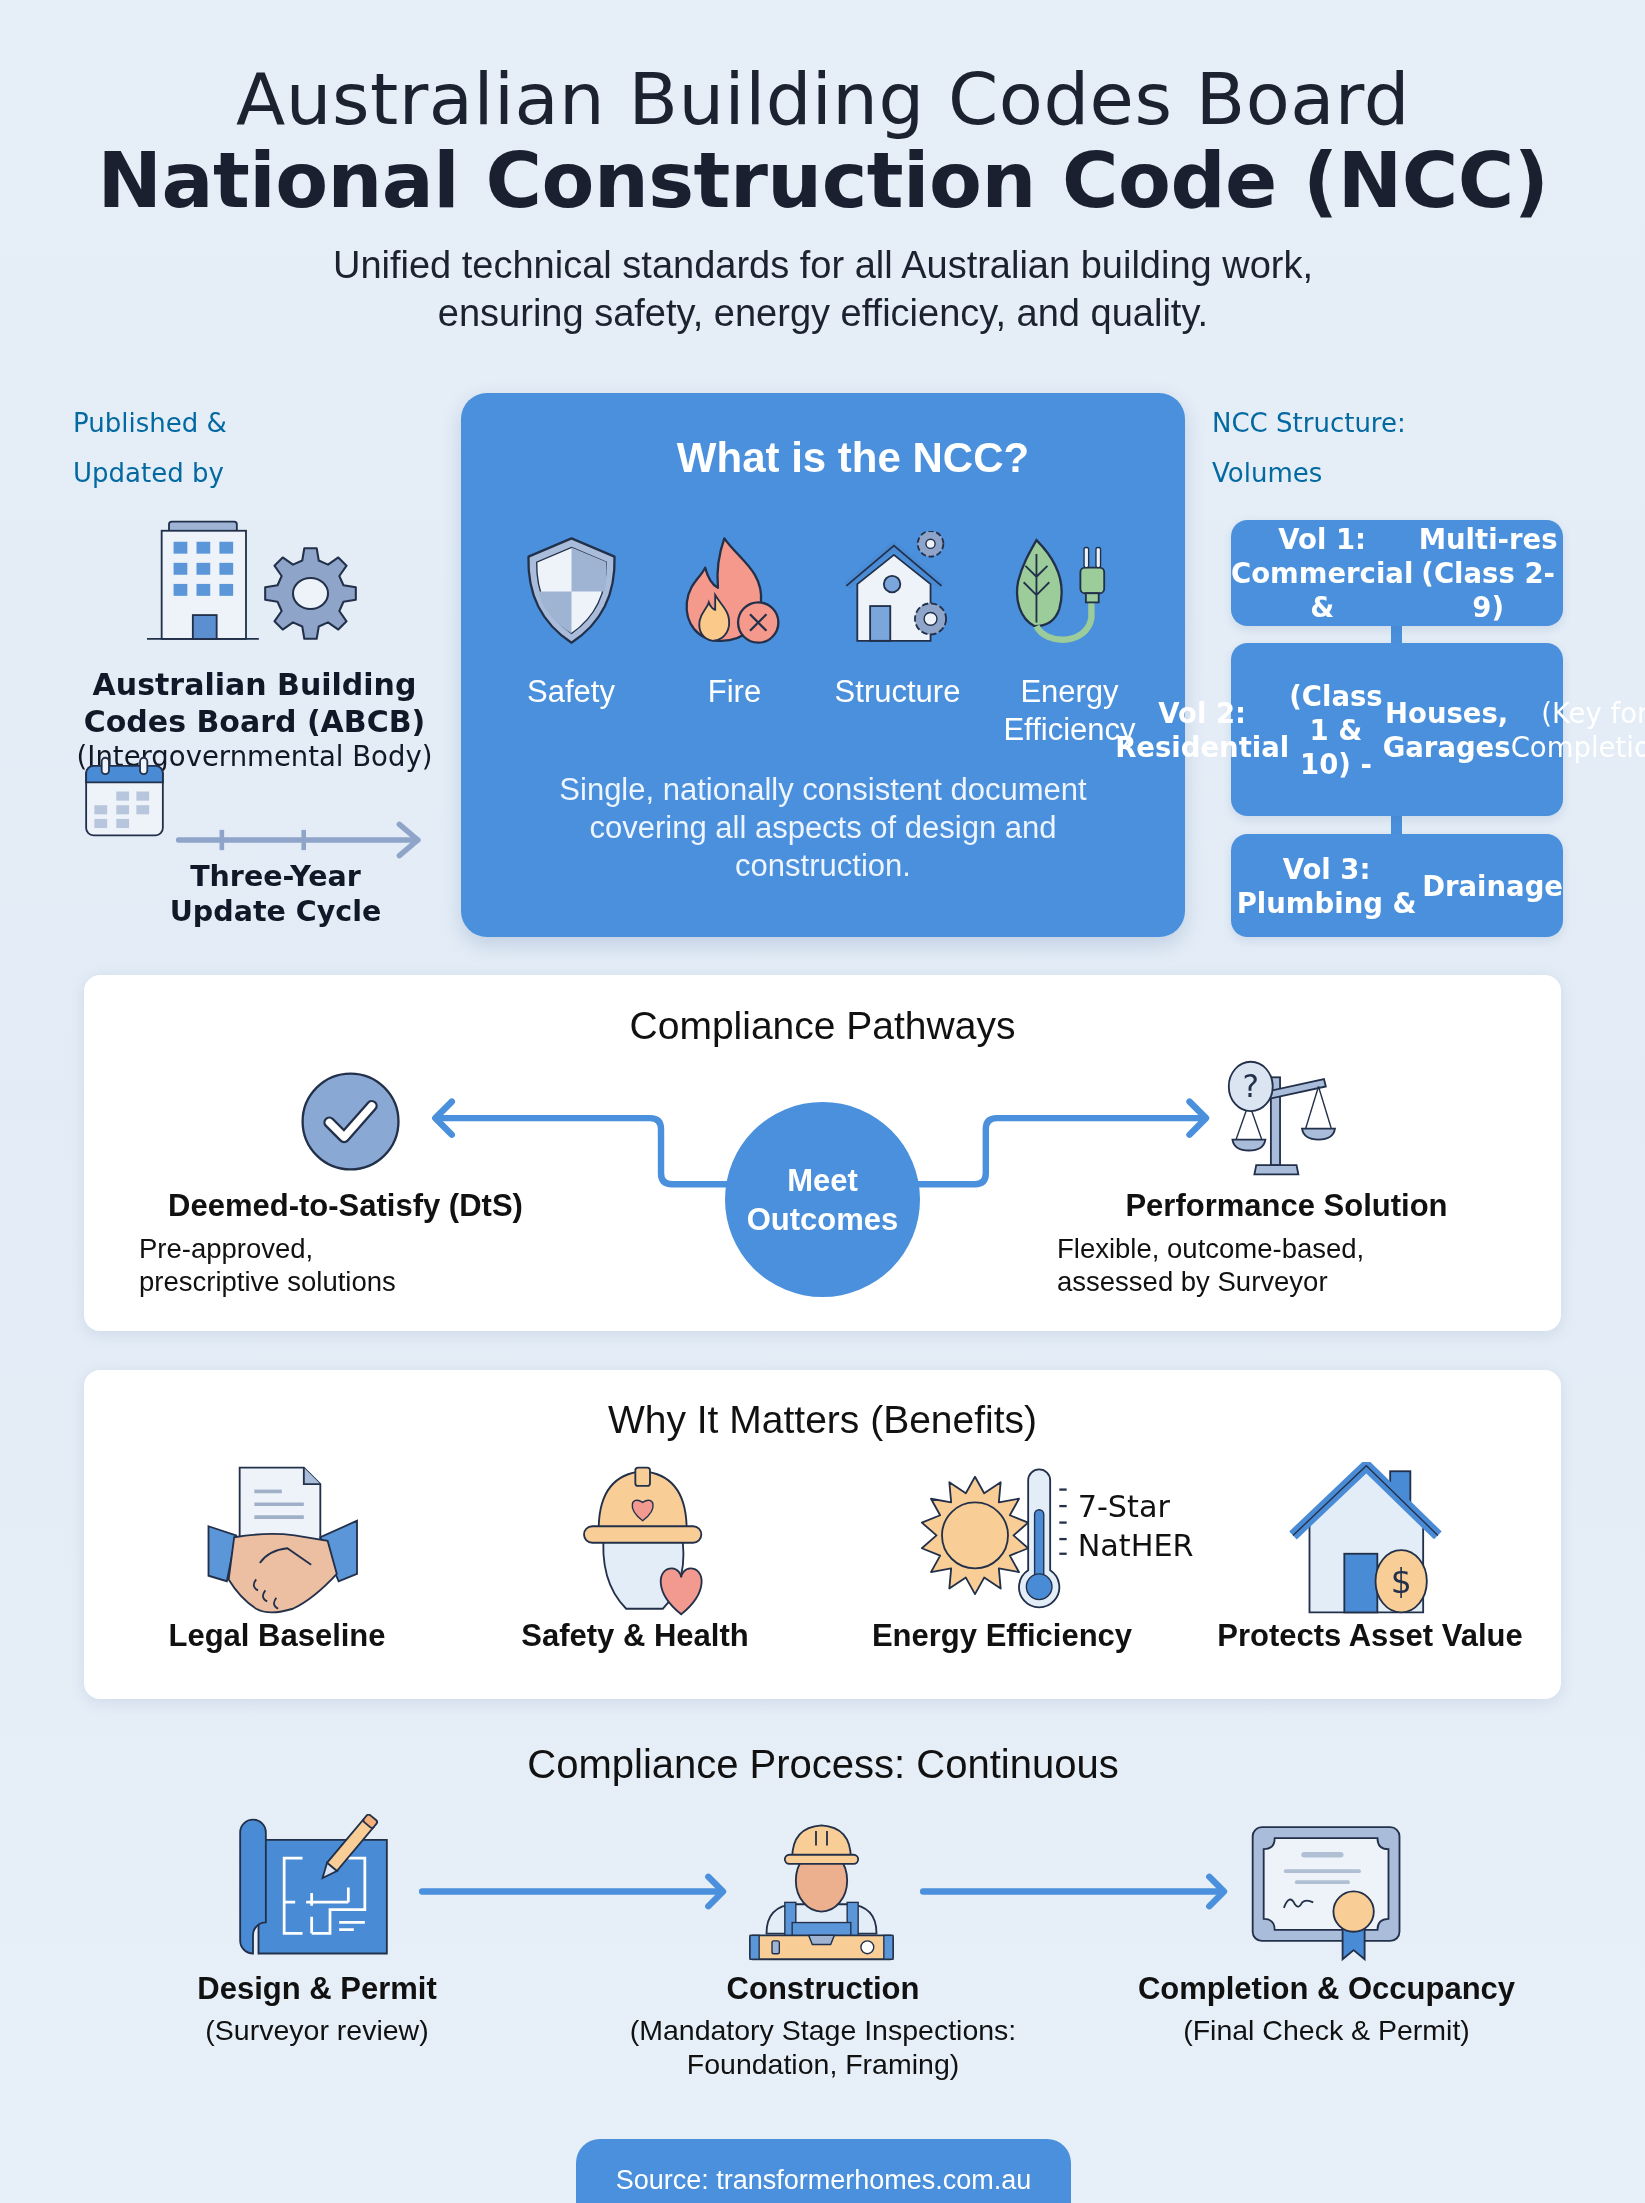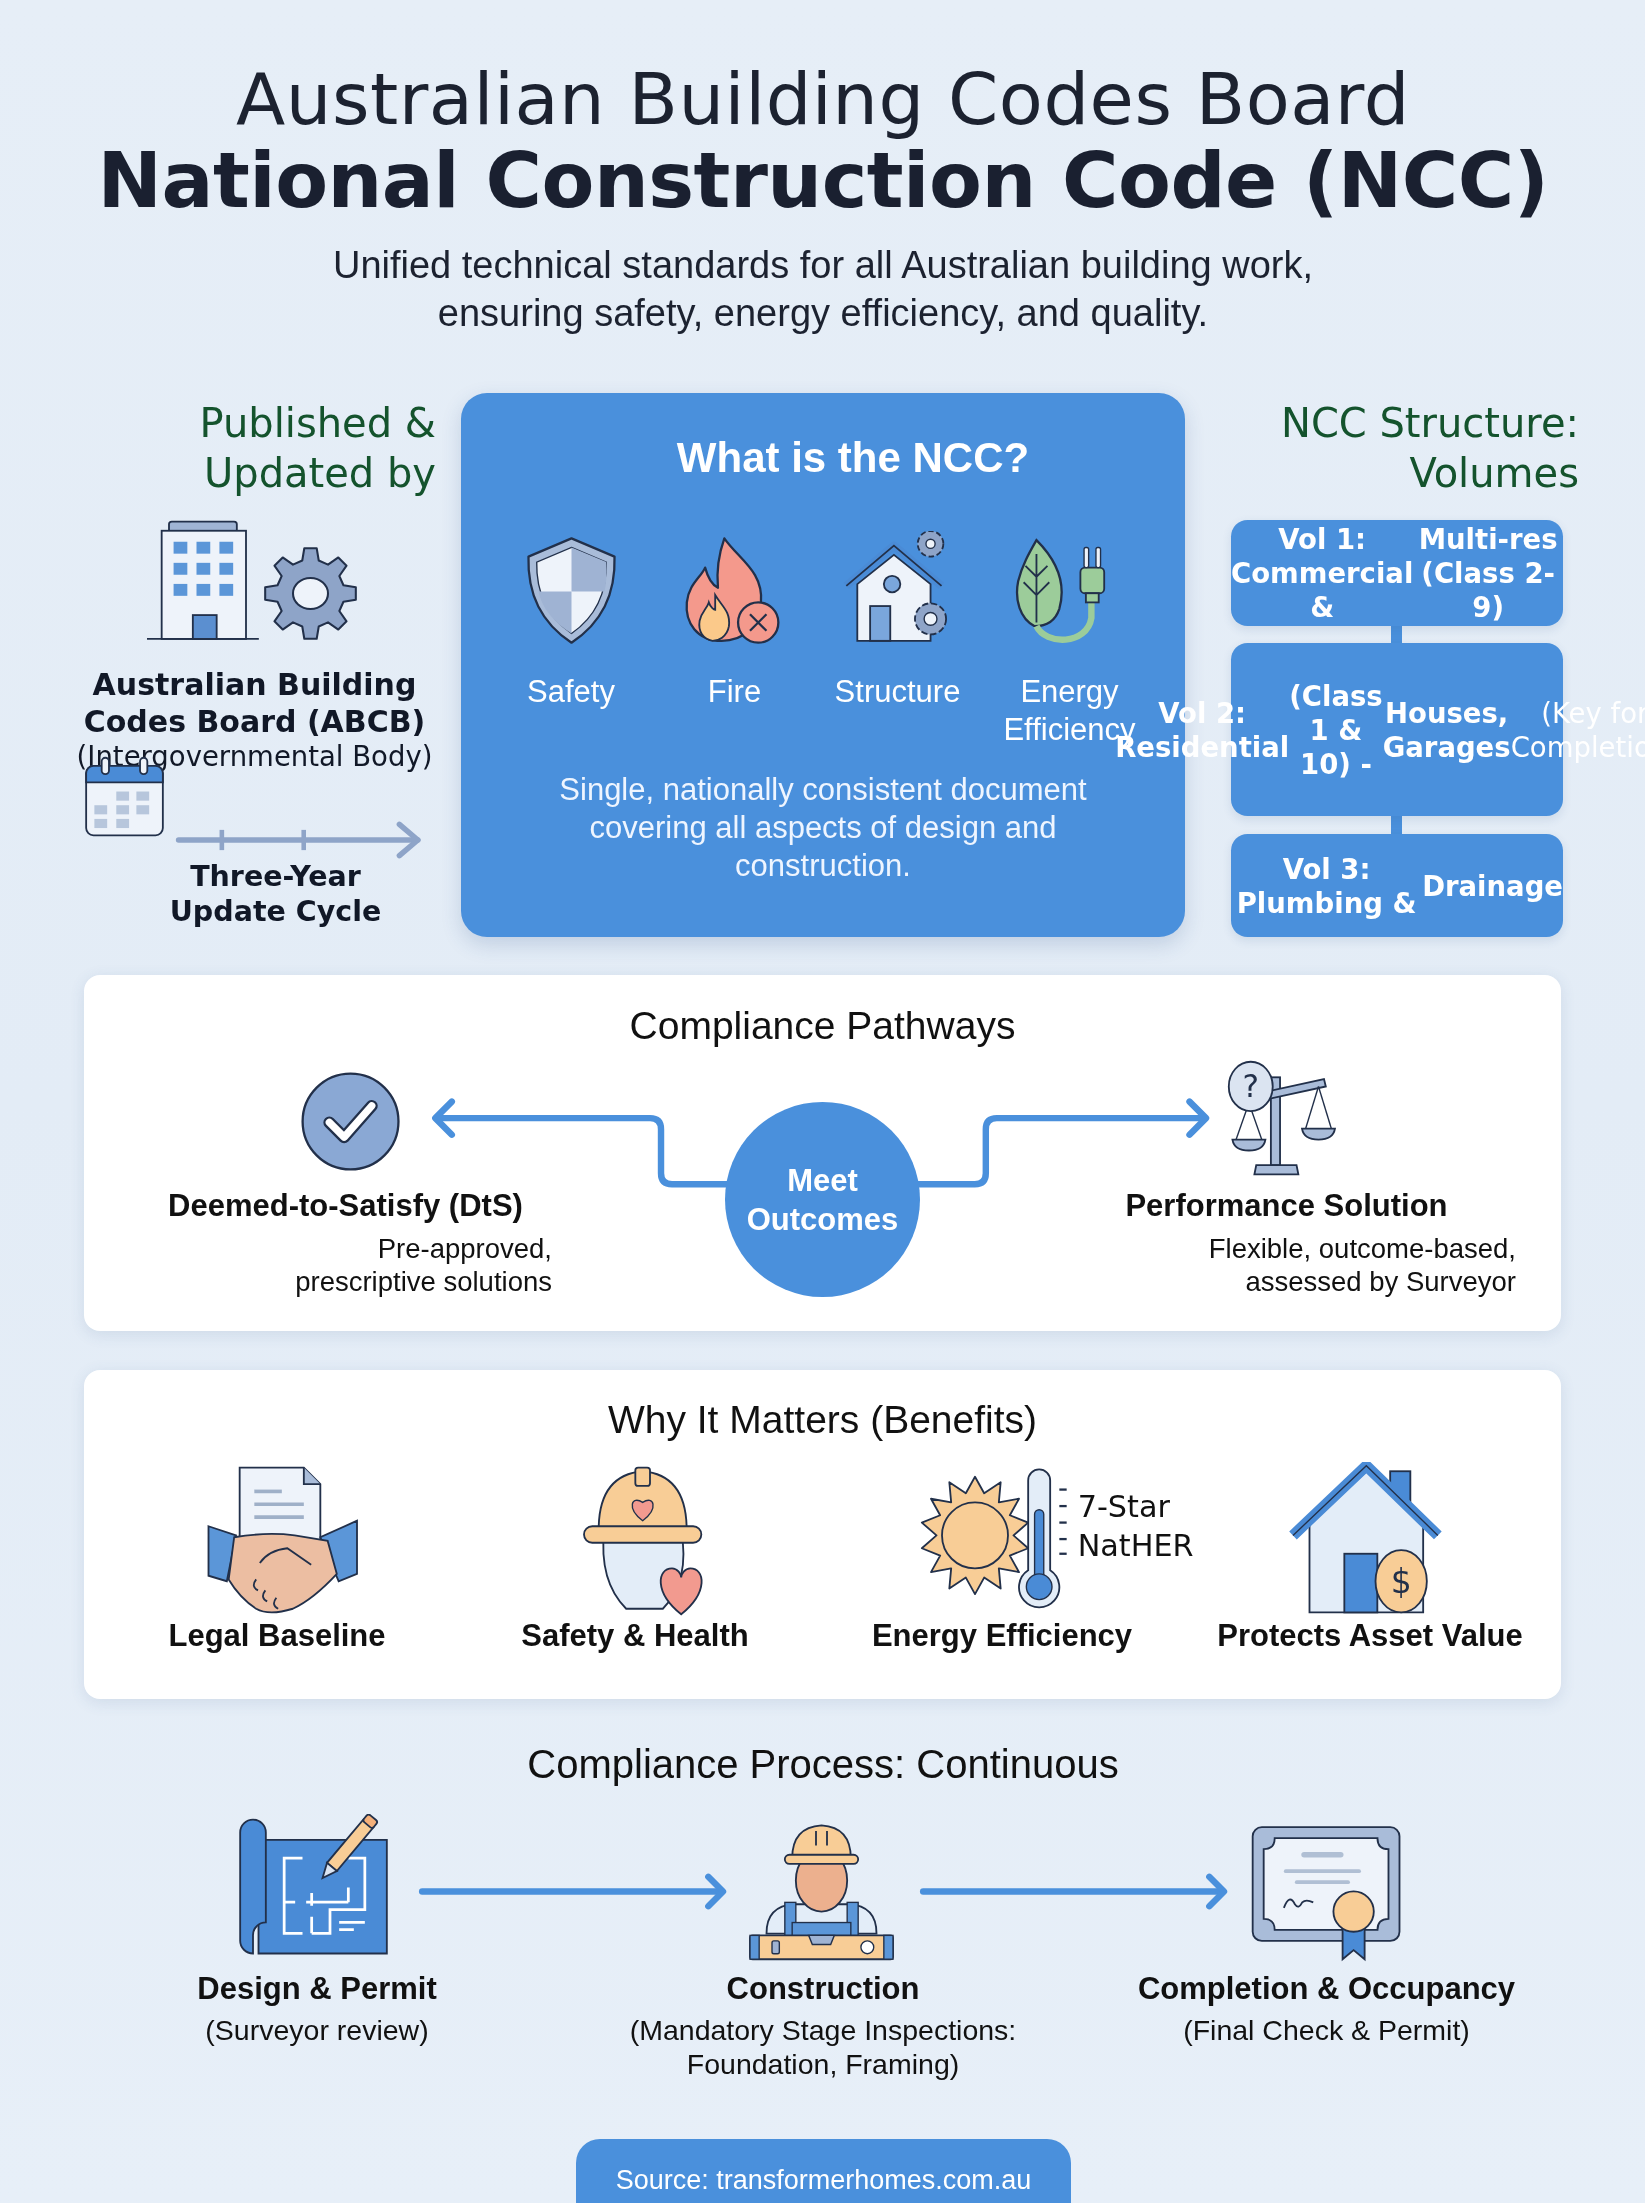--- a/index.html
+++ b/index.html
@@ -12,21 +12,21 @@
     overflow: hidden;
   }
   .abs { position: absolute; }
 
   
   #hdr-title1 { left: 0; width: 1646px; top: 57px; font-size: 72px; font-weight: 400; color: #1c2230; text-align:center; letter-spacing: 0.5px; font-family: "DejaVu Sans", sans-serif; }
   #hdr-title2 { left: 0; width: 1646px; top: 136px; font-size: 77px; font-weight: 700; color: #1a2030; text-align:center; font-family: "DejaVu Sans", sans-serif; letter-spacing: -0.5px; }
   #hdr-sub { left: 0; width: 1646px; top: 241px; font-size: 38px; line-height: 48px; color: #1c2230; text-align:center; }
 
   
-  .col-heading { font-size: 40px; line-height: 50px; font-weight: 500; color: #14532d; text-align:right; font-family: "DejaVu Sans", sans-serif; }
+  .col-heading { font-size: 26px; line-height: 50px; font-weight: 500; color: #0369a1; text-align:left; font-family: "DejaVu Sans", sans-serif; }
   #left-heading { left: 73px; width: 363px; top: 398px; }
   #abcb-name { left: 73px; width: 363px; top: 666px; font-size: 30px; line-height: 37px; font-weight: 700; text-align:center; font-family: "DejaVu Sans", sans-serif; }
   #abcb-sub { left: 64px; width: 381px; top: 740px; font-size: 27.5px; text-align:center; font-family: "DejaVu Sans", sans-serif; }
   #cycle-label { left: 147px; width: 257px; top: 859px; font-size: 28.5px; line-height: 35px; font-weight: 700; text-align:center; font-family: "DejaVu Sans", sans-serif; }
 
   
   #ncc-panel {
     left: 461px; top: 393px; width: 724px; height: 544px;
     background: #4a90dc;
     border-radius: 26px;
@@ -60,21 +60,21 @@
     border-radius: 16px;
     box-shadow: 0 3.7px 14.7px rgba(60,90,140,0.12);
   }
   #pathways-card { top: 975px; height: 356px; }
   #benefits-card { top: 1370px; height: 329px; }
   .card-title { position: absolute; left: 0; width: 100%; font-size: 39px; color: #111; text-align:center; }
   #pathways-title { top: 29px; }
   #benefits-title { top: 27.5px; }
 
   .path-title { position: absolute; font-size: 31px; font-weight: 700; text-align:center; color: #111; }
-  .path-desc { position: absolute; font-size: 27.5px; line-height: 33px; text-align:right; color: #111; }
+  .path-desc { position: absolute; font-size: 27.5px; line-height: 33px; text-align:left; color: #111; }
 
   #meet-circle {
     position: absolute; left: 641px; top: 127px; width: 195px; height: 195px;
     border-radius: 50%; background: #4a90dc;
     display: flex; flex-direction: column; justify-content: center; align-items: center;
     color: #fff; font-size: 31px; line-height: 39px; font-weight: 700; text-align: center;
   }
 
   .ben-icon { position: absolute; top: 92px; width: 165px; height: 156px; }
   .ben-lbl { position: absolute; top: 248px; font-size: 31px; font-weight: 700; text-align:center; color: #111; white-space: nowrap; }

